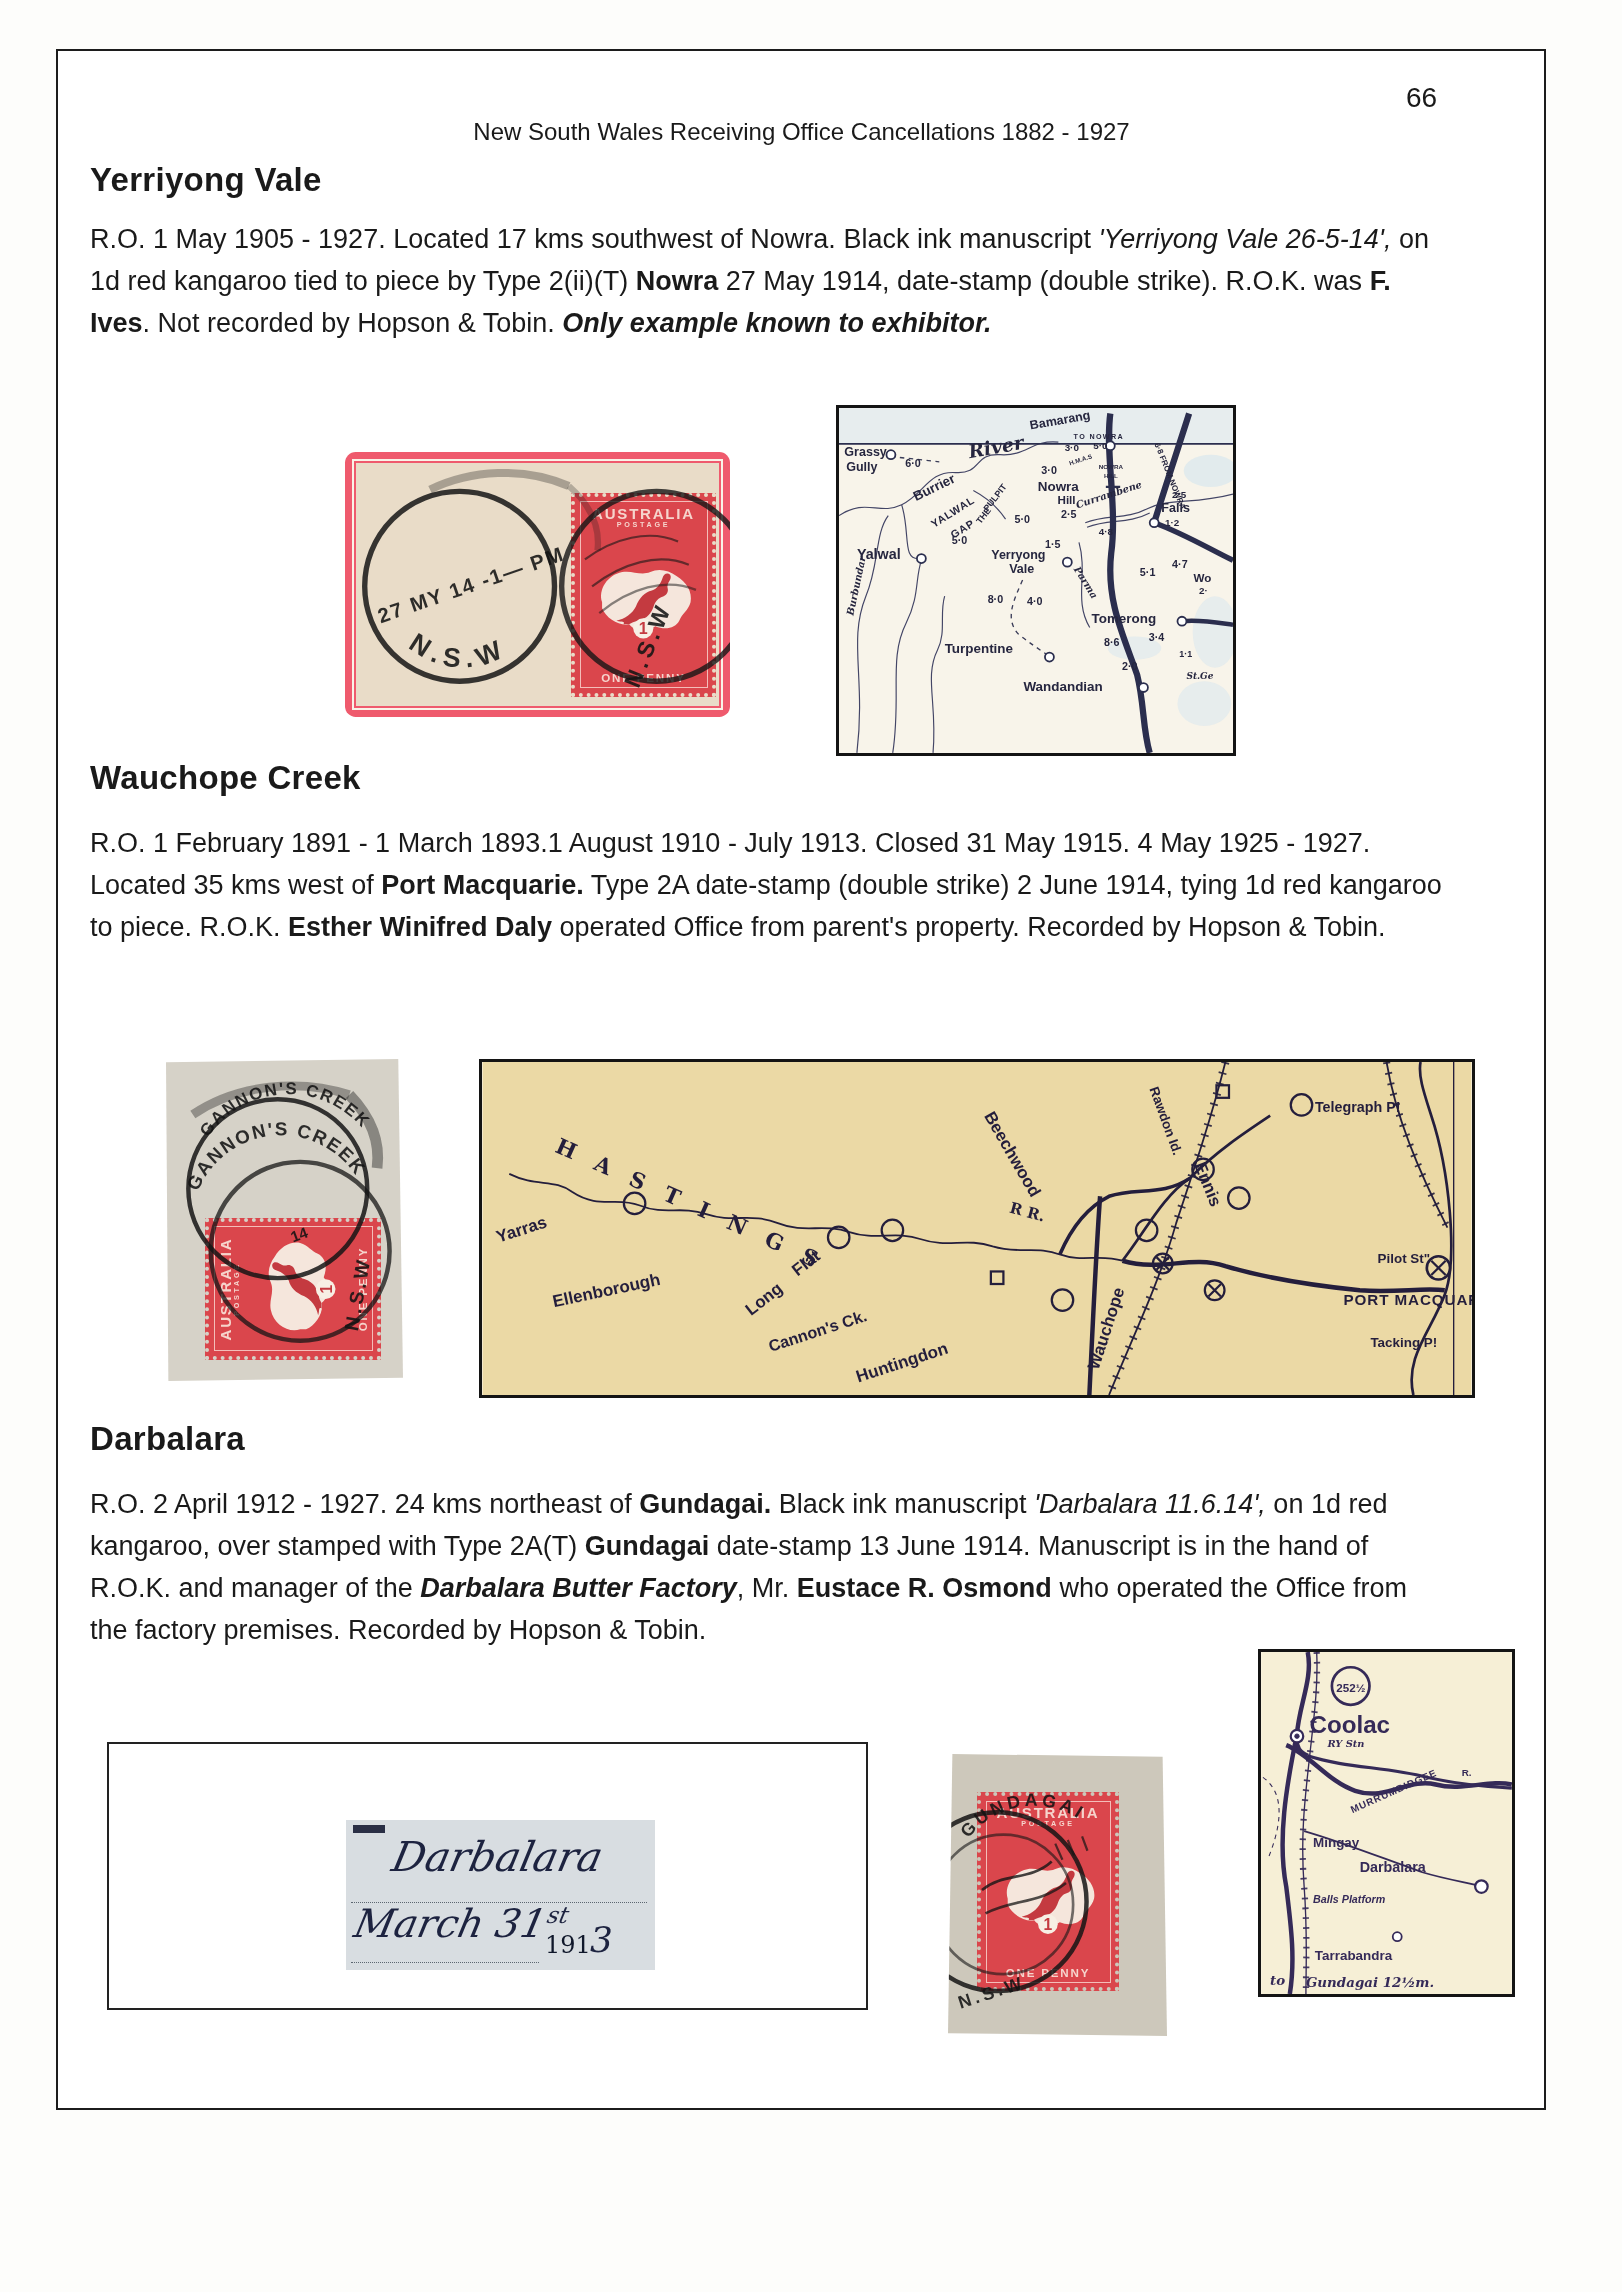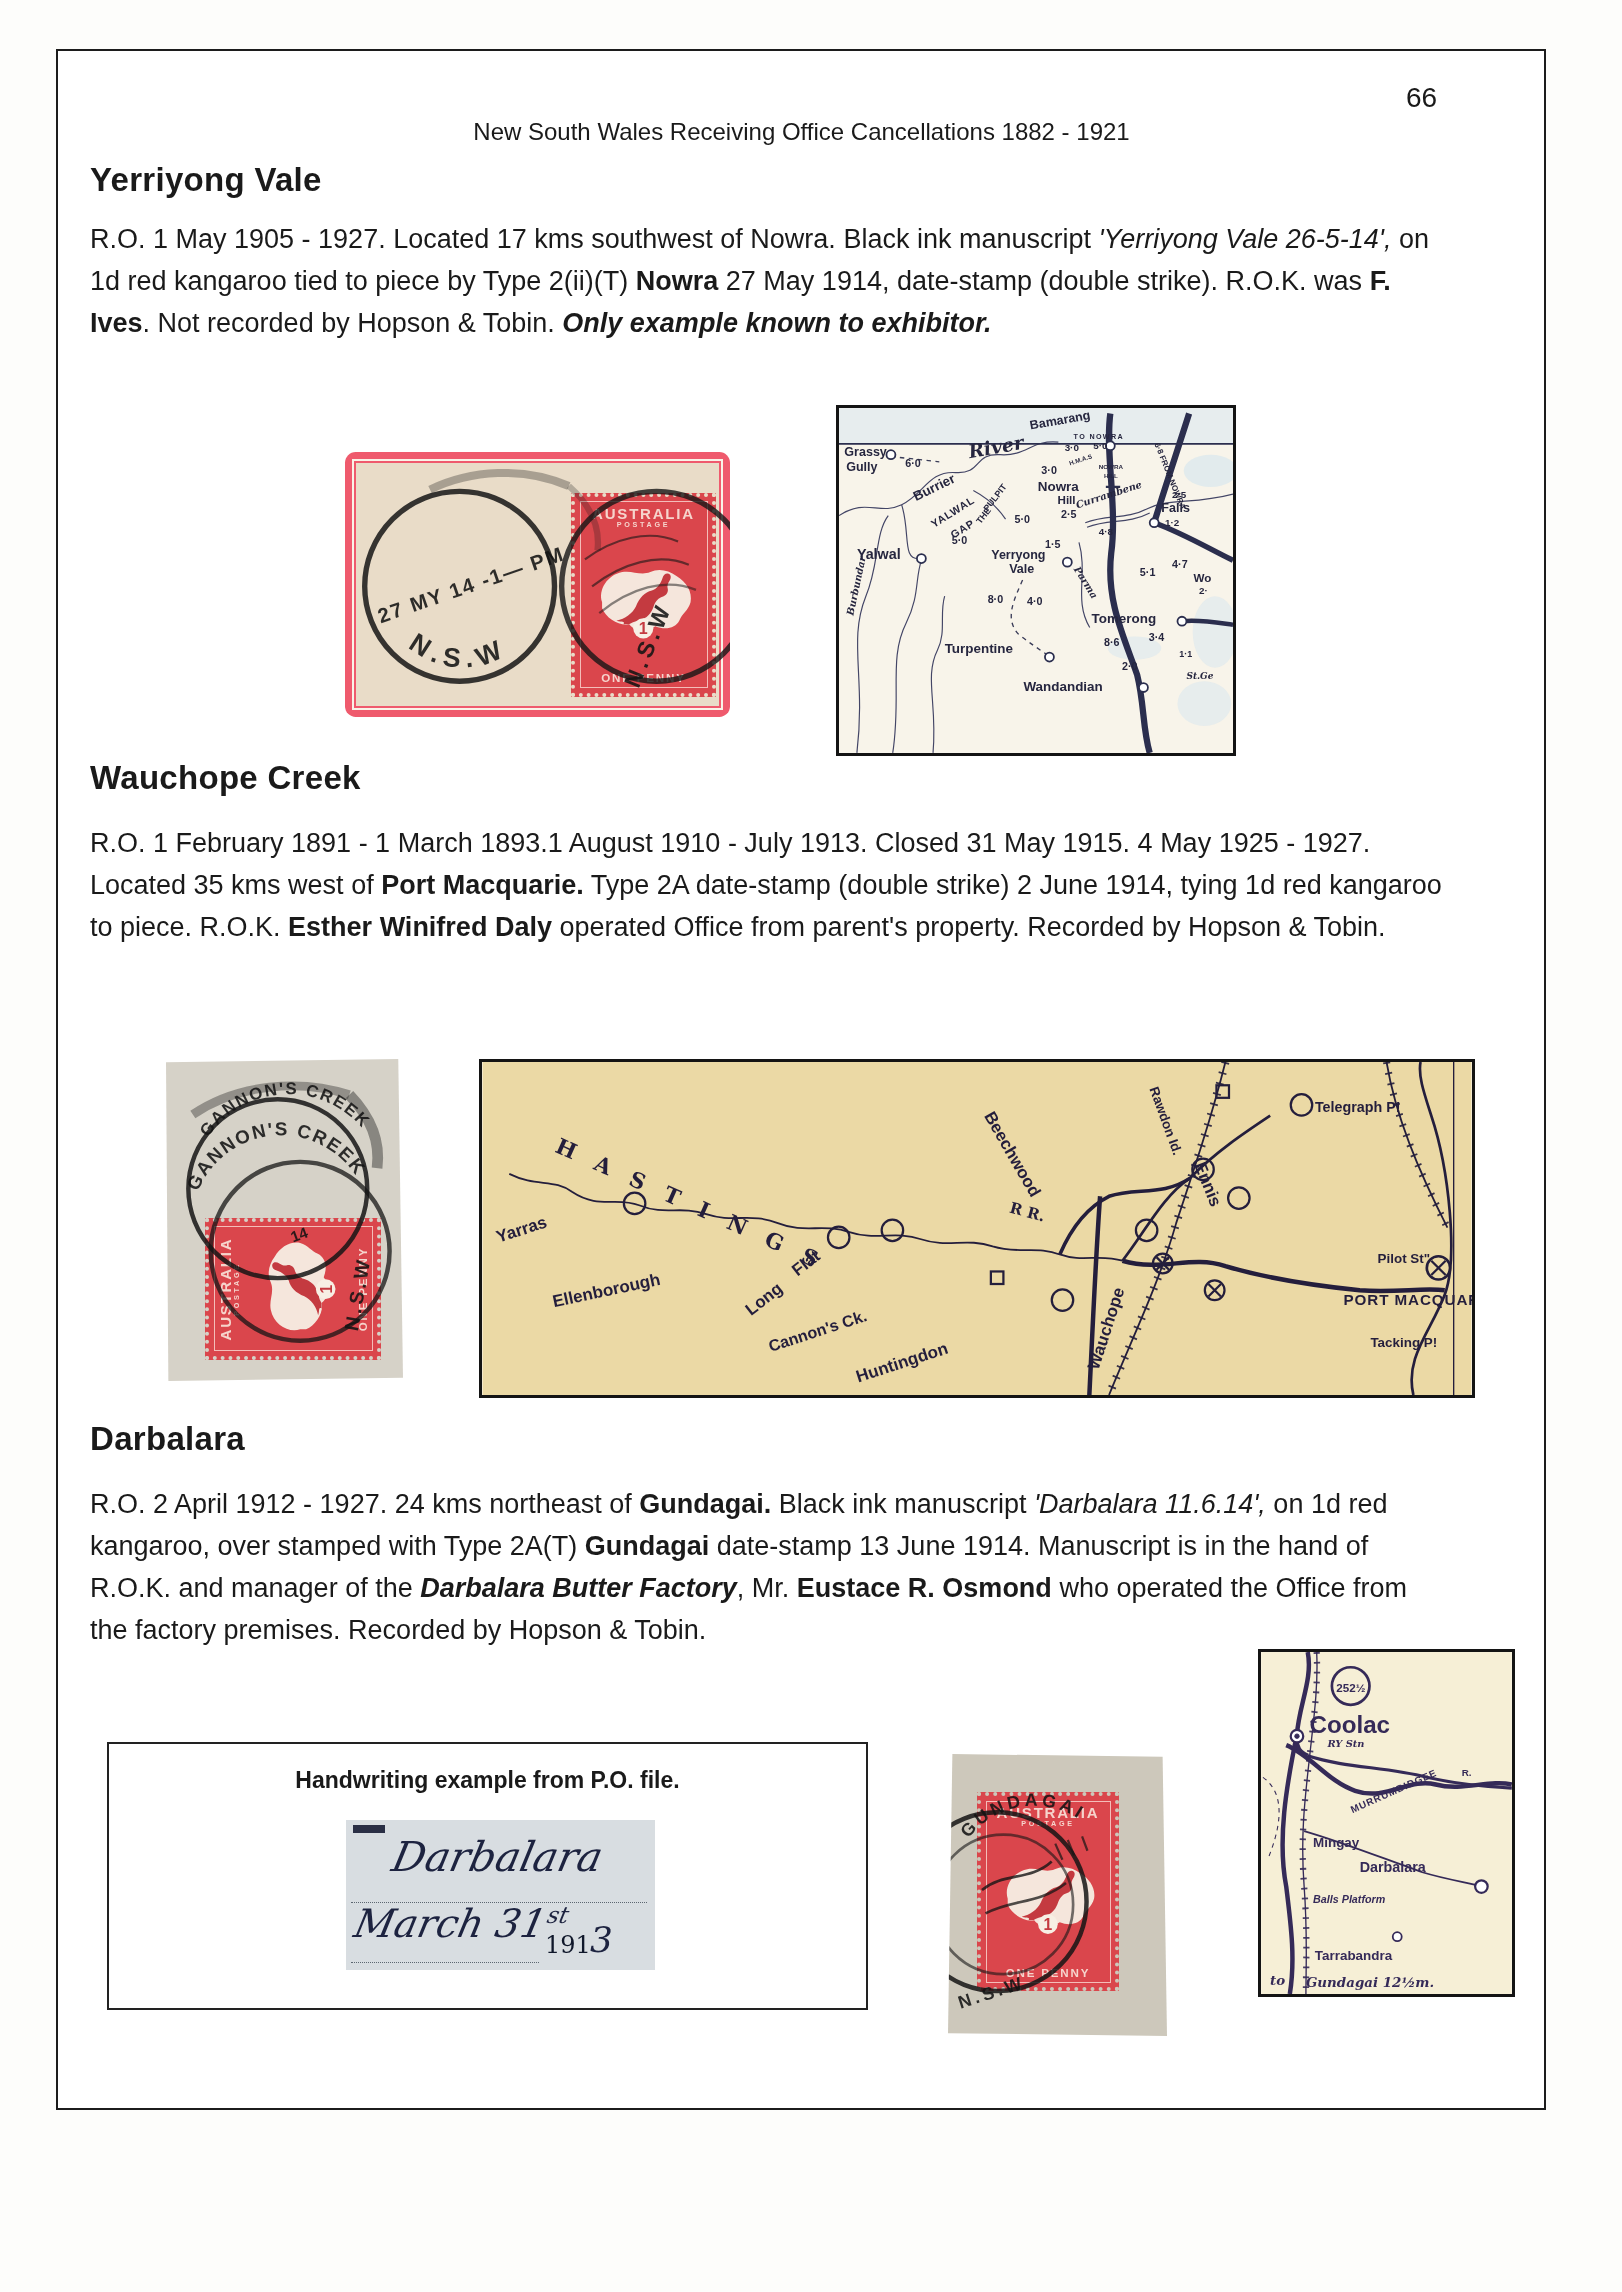--- a/index.html
+++ b/index.html
@@ -56,21 +56,21 @@
 <svg width="0" height="0" style="position:absolute" aria-hidden="true">
   <defs>
     <path id="aus-shape" d="M12,42 C8,30 17,15 32,12 C42,10 50,16 60,12 C68,8 78,10 86,16 C96,22 102,32 100,42 C98,50 91,54 89,60 C85,68 75,70 65,66 C57,72 45,72 39,64 C29,66 16,58 12,48 Z"></path>
     <path id="roo-shape" d="M6,64 C16,62 24,56 28,48 C32,38 38,32 46,30 C52,28 56,22 58,16 C59,12 62,10 65,11 C68,12 68,16 66,19 C64,22 63,25 64,28 C65,32 62,36 58,37 C54,38 50,42 48,48 C46,54 42,60 36,62 L40,68 L34,68 C30,62 24,66 20,68 L14,68 C16,64 12,66 6,64 Z"></path>
   </defs>
 </svg>
 
 <div class="abs page-frame"></div>
 
 <div class="abs page-num">66</div>
-<div class="abs page-header">New South Wales Receiving Office Cancellations 1882 - 1921</div>
+<div class="abs page-header">New South Wales Receiving Office Cancellations 1882 - 1927</div>
 
 <div>
   <div class="abs section-heading" style="left:90px;top:161px;">Yerriyong Vale</div>
   <div class="abs para" style="left:90px;top:218px;"><span>R.O. 1 May 1905 - 1927. Located 17 kms southwest of Nowra. Black ink manuscript </span><span class="i">'Yerriyong Vale 26-5-14',</span><span> on 1d red kangaroo tied to piece by Type 2(ii)(T) </span><span class="b">Nowra</span><span> 27 May 1914, date-stamp (double strike). R.O.K. was </span><span class="b">F. Ives</span><span>. Not recorded by Hopson &amp; Tobin. </span><span class="b i">Only example known to exhibitor.</span></div>
 
   <div class="abs piece piece1-outer" style="left:345px;top:452px;width:385px;height:265px;">
     <div class="piece1-inner">
       <div class="stamp" style="left:215px;top:29.6px;width:145px;height:204px;border:4.5px dotted #e9dcc8;">
         <div class="frame">
           <div class="stamp-country">AUSTRALIA</div>
@@ -297,21 +297,20 @@
         </g>
     </svg>
   </div>
 </div>
 
 <div>
   <div class="abs section-heading" style="left:90px;top:1420px;">Darbalara</div>
   <div class="abs para" style="left:90px;top:1483px;"><span>R.O. 2 April 1912 - 1927. 24 kms northeast of </span><span class="b">Gundagai.</span><span> Black ink manuscript </span><span class="i">'Darbalara 11.6.14',</span><span> on 1d red kangaroo, over stamped with Type 2A(T) </span><span class="b">Gundagai</span><span> date-stamp 13 June 1914. Manuscript is in the hand of R.O.K. and manager of the </span><span class="b i">Darbalara Butter Factory</span><span>, Mr. </span><span class="b">Eustace R. Osmond</span><span> who operated the Office from the factory premises. Recorded by Hopson &amp; Tobin.</span></div>
 
   <div class="abs hw-box" style="left:107px;top:1742px;width:757px;height:264px;">
-    <div class="hw-title">Handwriting example from P.O. file.</div>
     <div class="hw-inner">
       <div class="hw-dash"></div>
       <div class="hw-line1 script">Darbalara</div>
       <div class="hw-dot1"></div>
       <div class="hw-line2 script"><span>March 31</span><span class="hw-sup">st</span></div>
       <div class="hw-dot2"></div>
       <div class="hw-year-printed">191</div>
       <div class="hw-year-written script">3</div>
     </div>
   </div>

